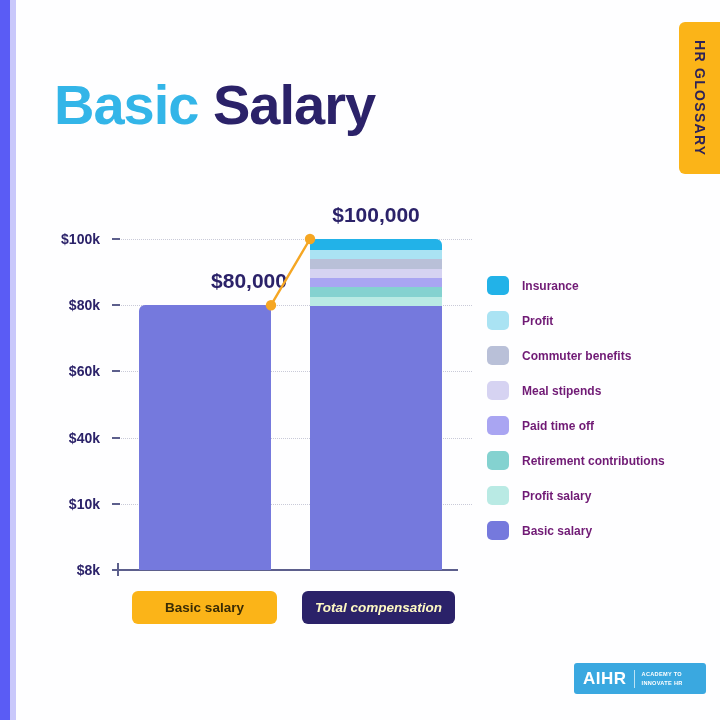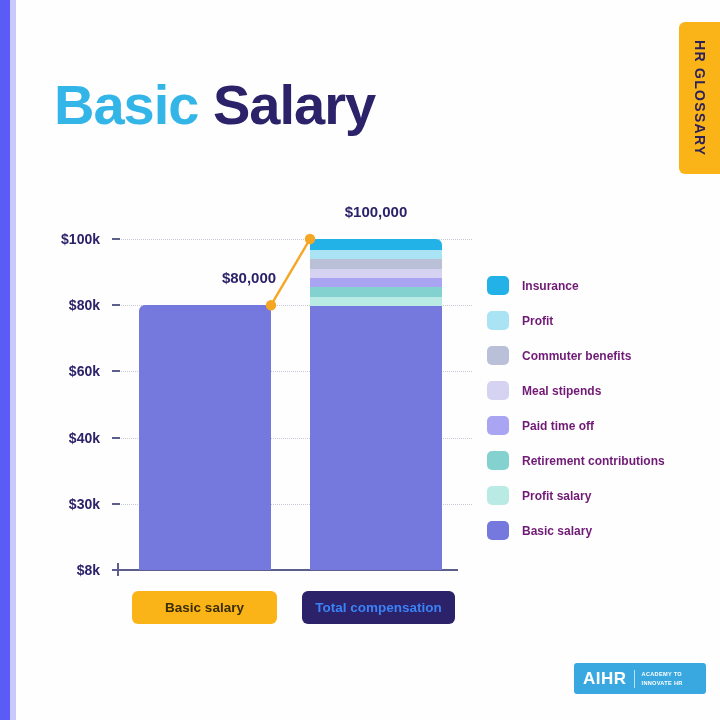--- a/index.html
+++ b/index.html
@@ -62,21 +62,21 @@
   .axis-cap{
     position:absolute;left:117px;width:2px;height:13px;background:#5c5f8c;
   }
 
   .bar{position:absolute;border-radius:6px 6px 0 0;}
   .seg{position:absolute;left:0;right:0;}
 
   
   .value-label{
     position:absolute;transform:translateX(-50%);
-    font-size:15px;font-weight:bold;color:#2b2269;white-space:nowrap;
+    font-size:21px;font-weight:bold;color:#2b2269;white-space:nowrap;
   }
 
   
   .connector-svg{position:absolute;left:0;top:0;width:720px;height:720px;pointer-events:none;}
 
   
   .legend{position:absolute;left:487px;top:268px;width:230px;}
   .legend-row{display:flex;align-items:center;height:35px;}
   .legend-swatch{
     width:22px;height:19px;border-radius:5px;flex:0 0 auto;margin-right:13px;
@@ -85,21 +85,21 @@
     font-size:12px;font-weight:bold;color:#701a75;white-space:nowrap;
   }
 
   
   .cat-btn{
     position:absolute;height:33px;border-radius:6px;
     display:flex;align-items:center;justify-content:center;
     font-size:13.5px;font-weight:bold;white-space:nowrap;
   }
   .cat-basic{background:#fbb418;color:#3a2c05;}
-  .cat-total{background:#2b2269;color:#3b82f6;}
+  .cat-total{background:#2b2269;color:#fef9c3;font-style:italic;}
 
   
   .logo{
     position:absolute;left:574px;top:663px;width:132px;height:31px;
     background:#3aa8e0;border-radius:3px;
     display:flex;align-items:center;
   }
   .logo-main{
     font-size:17px;font-weight:bold;color:#ffffff;letter-spacing:0.5px;
     padding-left:9px;
@@ -142,21 +142,21 @@
         <div class="ytick-label" style="top: 0px;">$60k</div>
       </div>
       <div class="gridline" style="top: 437.6px;"></div>
       <div class="tickmark" style="top: 436.6px;"></div>
       <div class="ytick-wrap" style="top: 437.6px; height: 0px;">
         <div class="ytick-label" style="top: 0px; margin-left: 32px;">$40k</div>
       </div>
       <div class="gridline" style="top: 503.8px;"></div>
       <div class="tickmark" style="top: 502.8px;"></div>
       <div class="ytick-wrap" style="top: 503.8px; height: 0px;">
-        <div class="ytick-label" style="top: 0px;">$30k</div>
+        <div class="ytick-label" style="top: 0px;">$10k</div>
       </div>
       <div class="tickmark" style="top: 569px;"></div>
       <div class="ytick-wrap" style="top: 570px; height: 0px;">
         <div class="ytick-label" style="top: 0px;">$8k</div>
       </div>
       <div class="axis-line" style="top: 569px;"></div>
       <div class="axis-cap" style="top: 563px;"></div>
       <div class="bar" style="left: 139px; width: 132px; top: 305.2px; height: 264.8px; overflow: hidden;">
         <div class="seg" style="top: 0px; height: 265.4px; background: rgb(117, 121, 221);"></div>
       </div>

